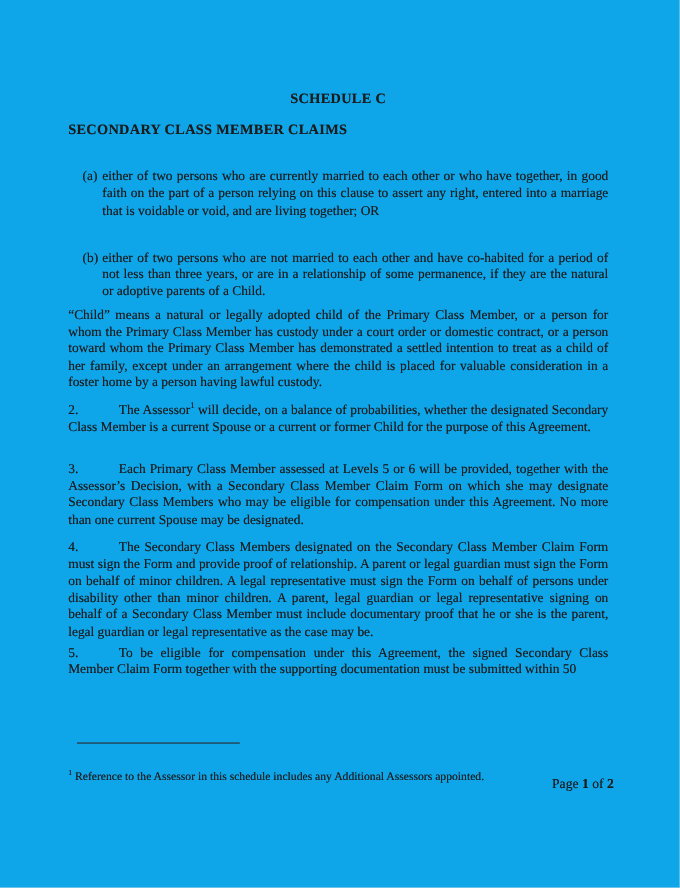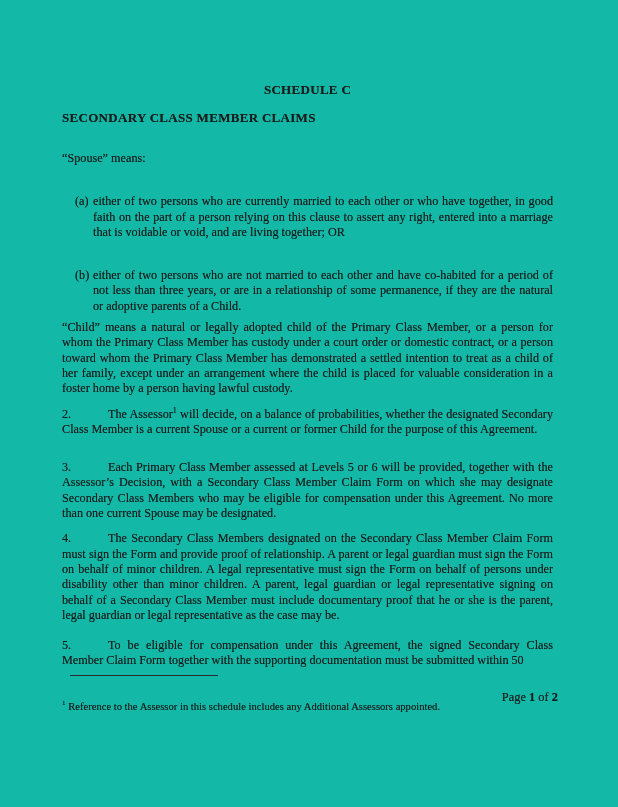--- a/index.html
+++ b/index.html
@@ -1,19 +1,19 @@
 <!DOCTYPE html>
 <html><head>
 <meta charset="utf-8">
 <style>
   html,body{margin:0;padding:0;background:#e9e9e9;}
   .page{
     position:relative;
     width:618px;height:807px;
-    background:#14b8a6;
+    background:#0ea5e9;
     font-family:"Liberation Serif","DejaVu Serif",serif;
     color:#1b1b1b;
     overflow:hidden;
     text-shadow:0 0 0.3px rgba(20,20,20,.55);
   }
   .content{
     position:absolute;
     left:62px;top:82px;
     width:491px;
   }
@@ -31,50 +31,49 @@
   }
   .num{
     display:inline-block;width:46px;text-indent:0;
   }
   .sub{
     padding-left:31px;text-indent:-18px;margin-top:28px;
   }
   .slabel{
     display:inline-block;width:18px;text-indent:0;
   }
-  .mb4{margin-bottom:15px}.mb6{margin-bottom:6px}.mb7{margin-bottom:7px}
+  .mb4{margin-bottom:4px}.mb6{margin-bottom:6px}.mb7{margin-bottom:7px}
   .mb9{margin-bottom:9px}.mb10{margin-bottom:10px}.mb12{margin-bottom:12px}
   .mb13{margin-bottom:23px}
   sup{font-size:8px;line-height:0;}
   .fn-rule{
     position:absolute;left:70px;top:675px;width:148px;height:0;
     border-top:1.2px solid #2b2b2b;
   }
   .footnote{
     position:absolute;left:62px;top:700px;width:491px;
     font-size:10.6px;line-height:13px;text-align:left;
   }
   .footnote sup{font-size:7px;}
   .page-num{
-    position:absolute;right:60px;top:690px;
+    position:absolute;right:60px;top:705px;
     font-size:12.4px;line-height:15px;
   }
   .page-num b{font-weight:bold;}
 </style>
 </head>
 <body>
 
 <div class="page">
   <div class="content">
 
     <div class="doc-title">SCHEDULE C</div>
     <div class="doc-subtitle">SECONDARY CLASS MEMBER CLAIMS</div>
 
 
-    <p class="mb7">“Spouse” means:</p>
 
     <p class="sub mb9"><span class="slabel">(a)</span><span>either of two persons who are currently married to each other or who have together, in good faith on the part of a person relying on this clause to assert any right, entered into a marriage that is voidable or void, and are living together; OR</span></p>
 
     <p class="sub mb6"><span class="slabel">(b)</span><span>either of two persons who are not married to each other and have co-habited for a period of not less than three years, or are in a relationship of some permanence, if they are the natural or adoptive parents of a Child.</span></p>
 
     <p class="mb10">“Child” means a natural or legally adopted child of the Primary Class Member, or a person for whom the Primary Class Member has custody under a court order or domestic contract, or a person toward whom the Primary Class Member has demonstrated a settled intention to treat as a child of her family, except under an arrangement where the child is placed for valuable consideration in a foster home by a person having lawful custody.</p>
 
     <p class="mb13"><span class="num">2.</span><span>The Assessor</span><sup>1</sup><span> will decide, on a balance of probabilities, whether the designated Secondary Class Member is a current Spouse or a current or former Child for the purpose of this Agreement.</span></p>
 
     <p class="mb10"><span class="num">3.</span><span>Each Primary Class Member assessed at Levels 5 or 6 will be provided, together with the Assessor’s Decision, with a Secondary Class Member Claim Form on which she may designate Secondary Class Members who may be eligible for compensation under this Agreement. No more than one current Spouse may be designated.</span></p>

